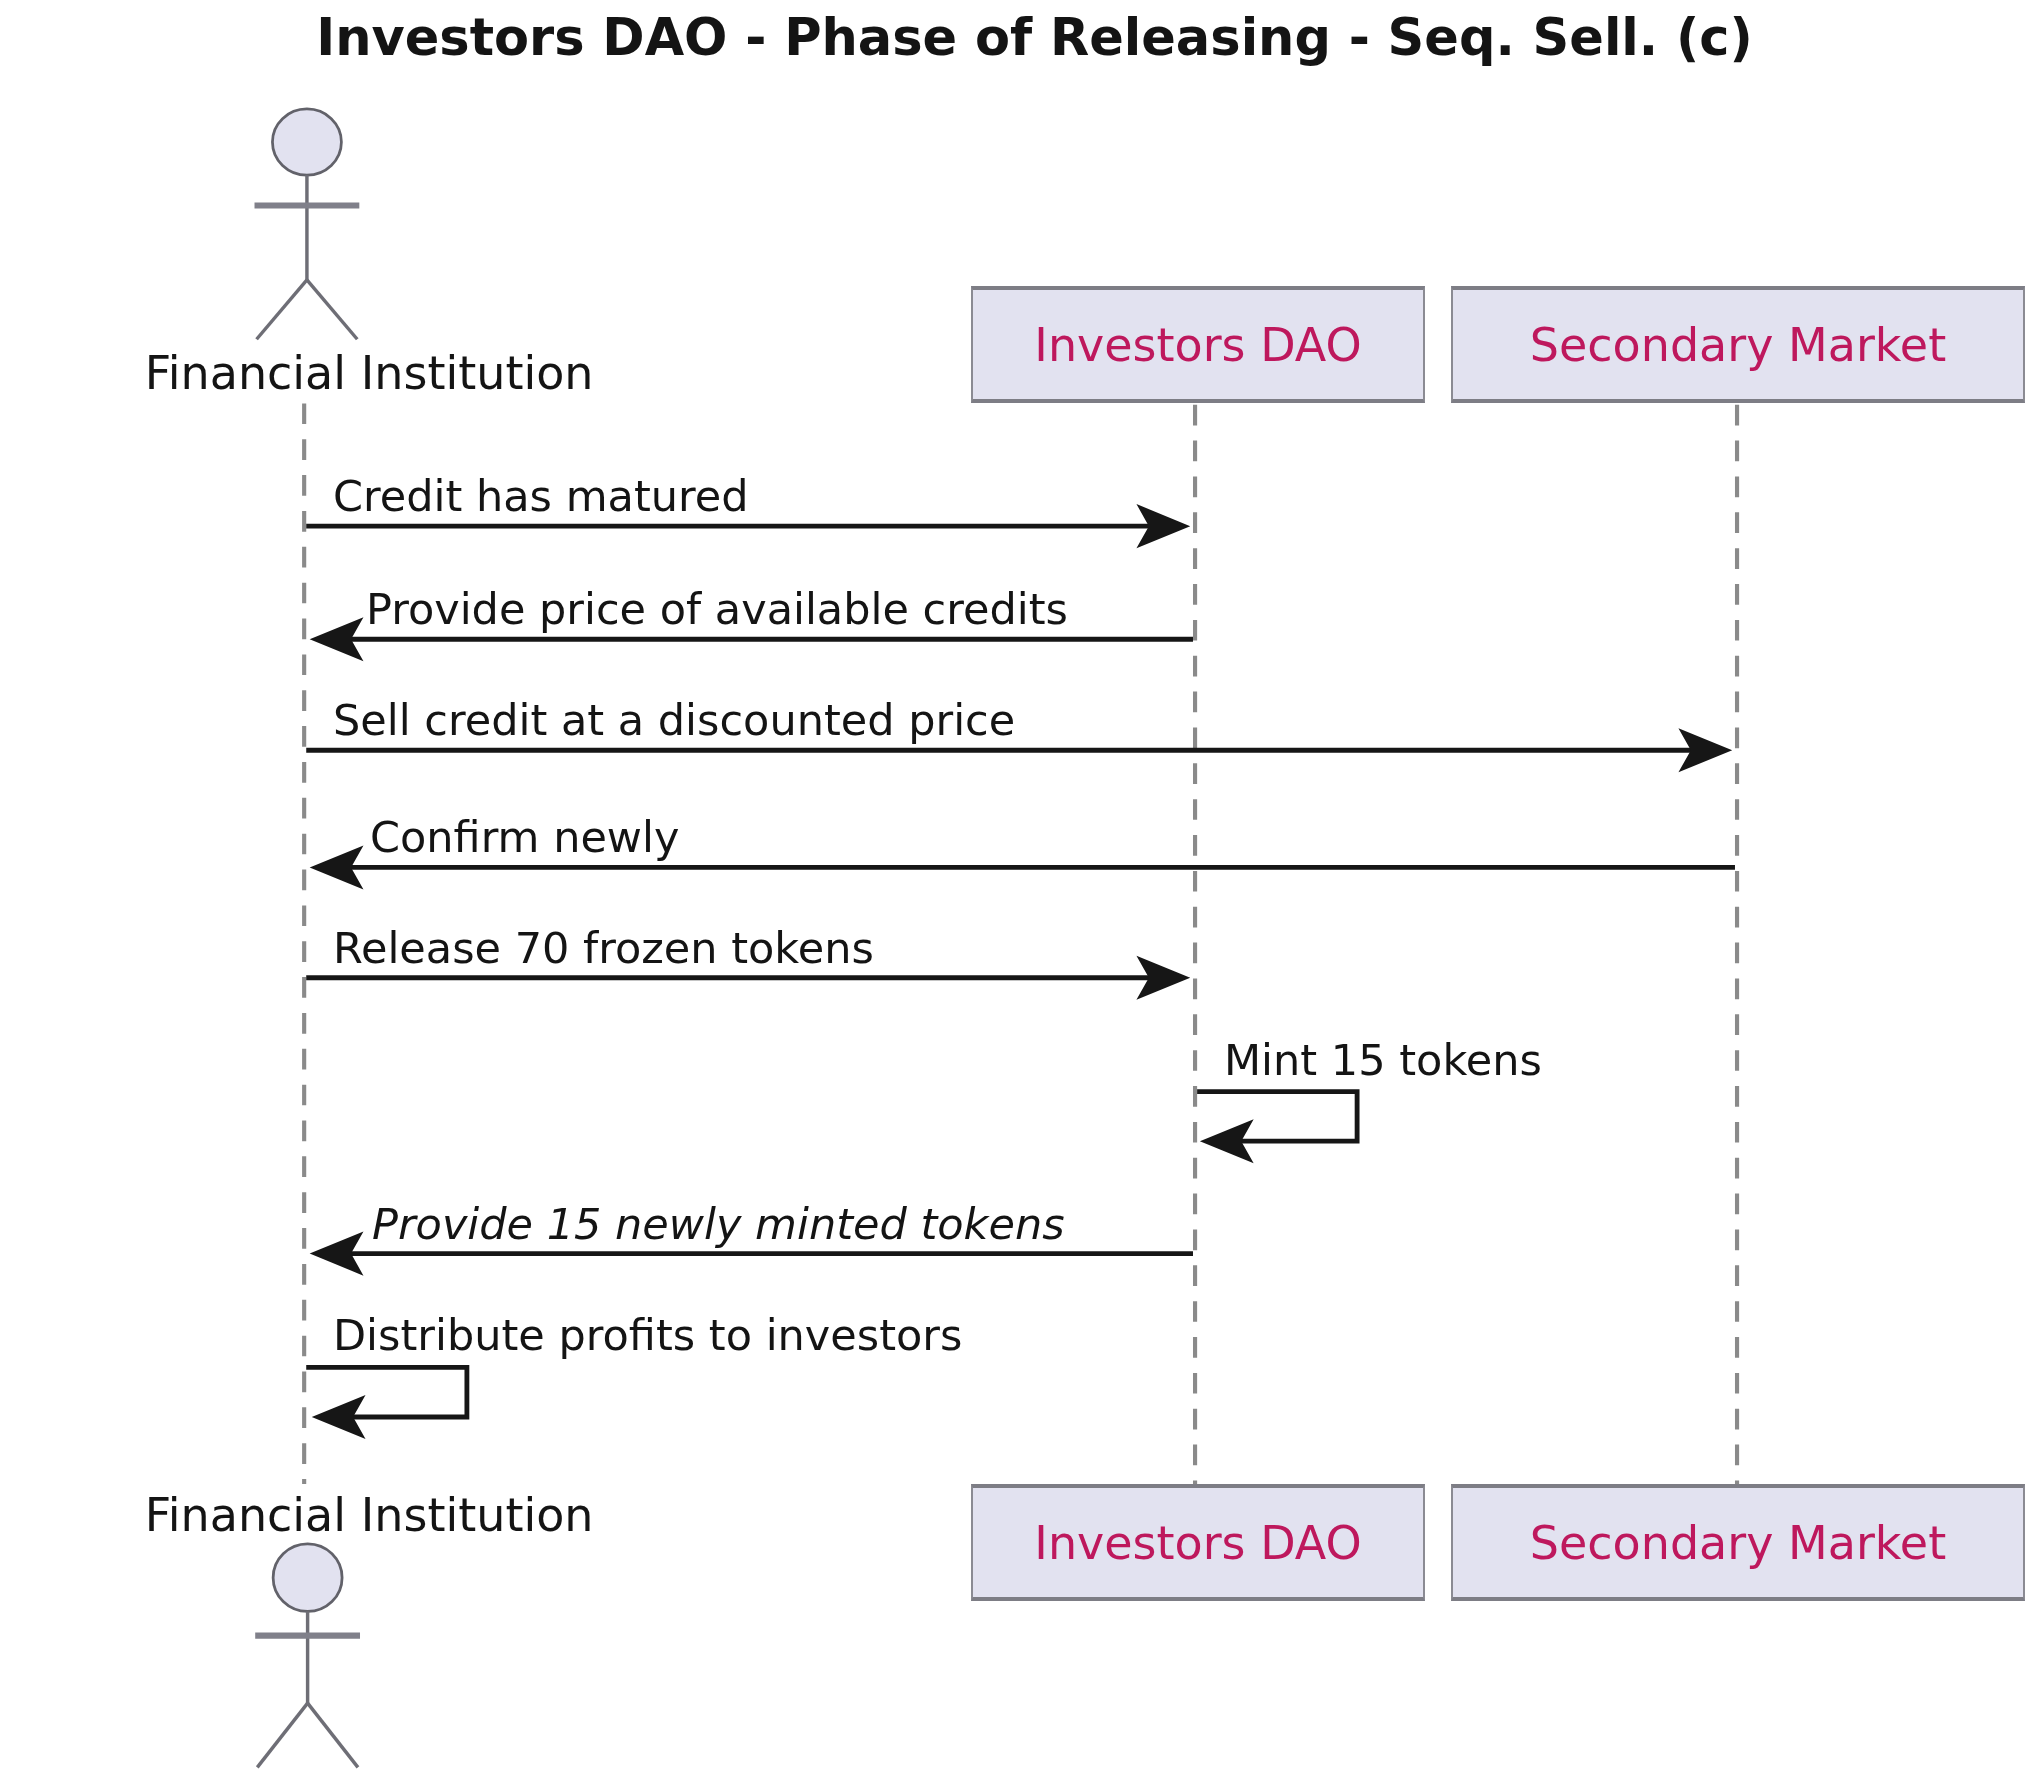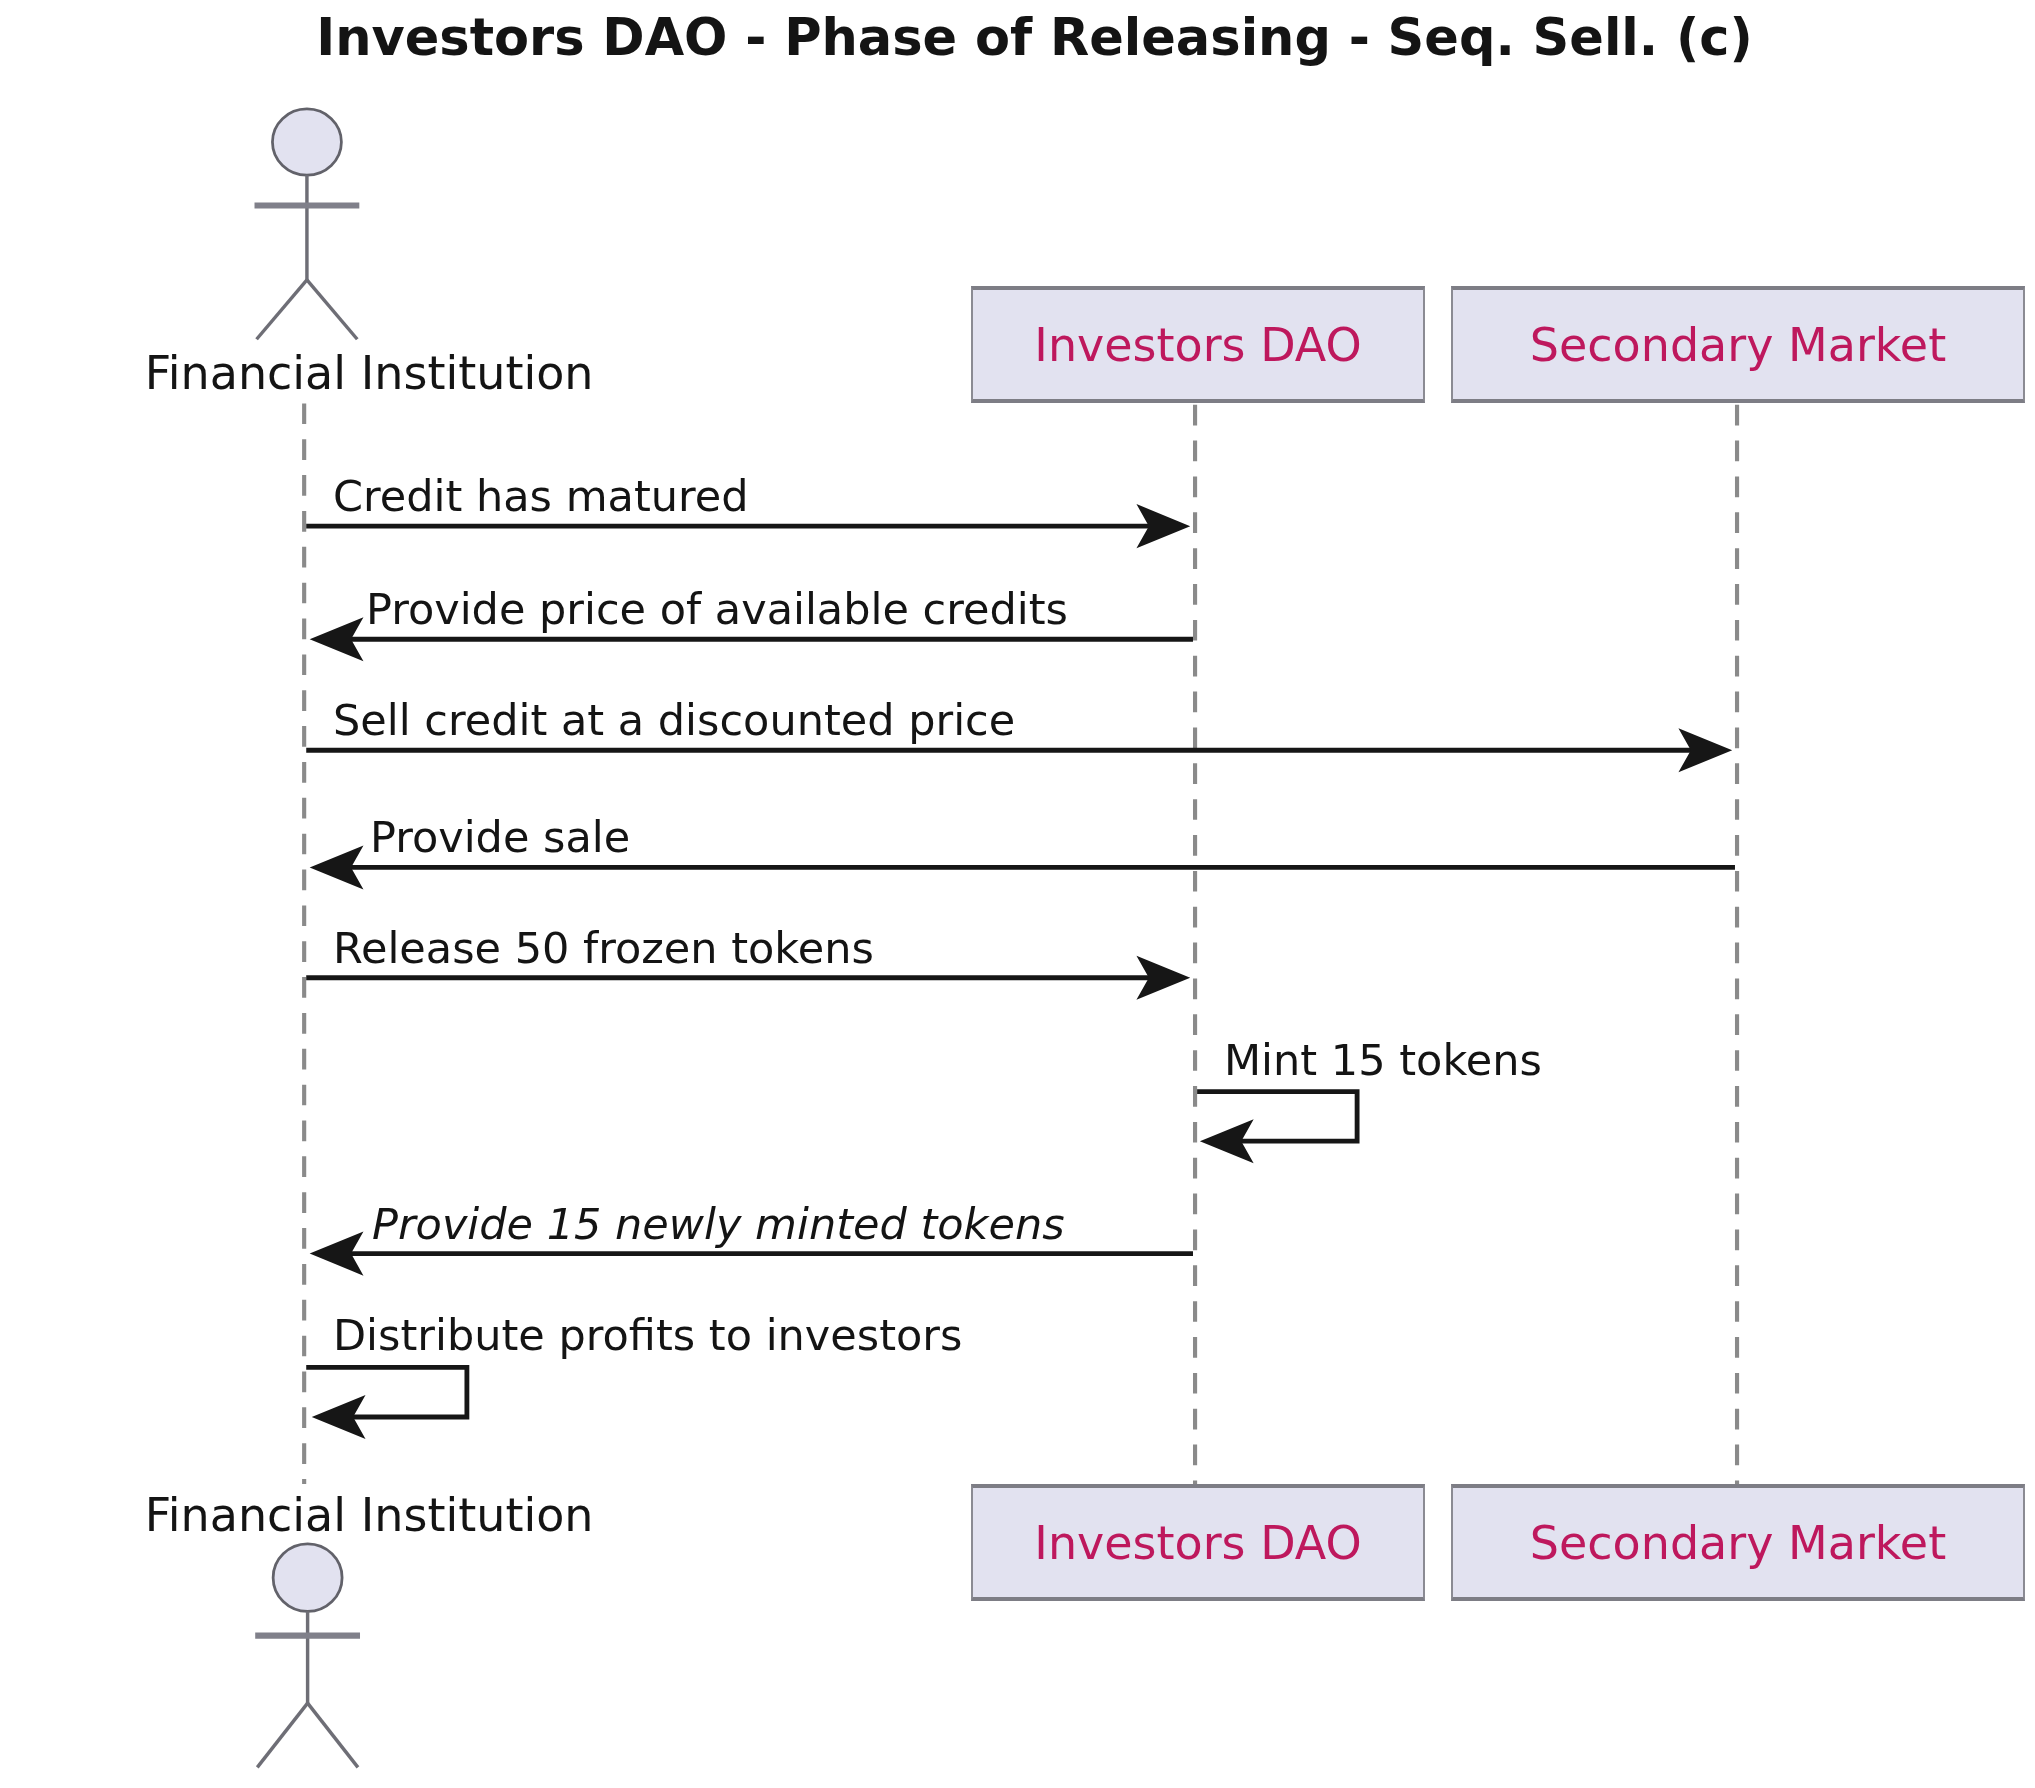--- a/index.html
+++ b/index.html
@@ -107,20 +107,20 @@
   <div class="participant-box" style="left:971px; top:1484px; width:454px; height:117px;">
     <span>Investors DAO</span>
   </div>
   <div class="participant-box" style="left:1451px; top:1484px; width:574px; height:117px;">
     <span>Secondary Market</span>
   </div>
 
   <div class="label" style="left:333px;  top:471px;">Credit has matured</div>
   <div class="label" style="left:366px;  top:584px;">Provide price of available credits</div>
   <div class="label" style="left:333px;  top:695px;">Sell credit at a discounted price</div>
-  <div class="label" style="left:370px;  top:812px;">Provide sale</div>
-  <div class="label" style="left:333px;  top:923px;">Release 50 frozen tokens</div>
+  <div class="label" style="left:370px;  top:812px;">Confirm newly</div>
+  <div class="label" style="left:333px;  top:923px;">Release 70 frozen tokens</div>
   <div class="label" style="left:1224px; top:1035px;">Mint 15 tokens</div>
   <div class="label" style="left:372px;  top:1199px;font-style:italic;">Provide 15 newly minted tokens</div>
   <div class="label" style="left:333px;  top:1310px;">Distribute profits to investors</div>
 
 </div>
 
 
 </body></html>

